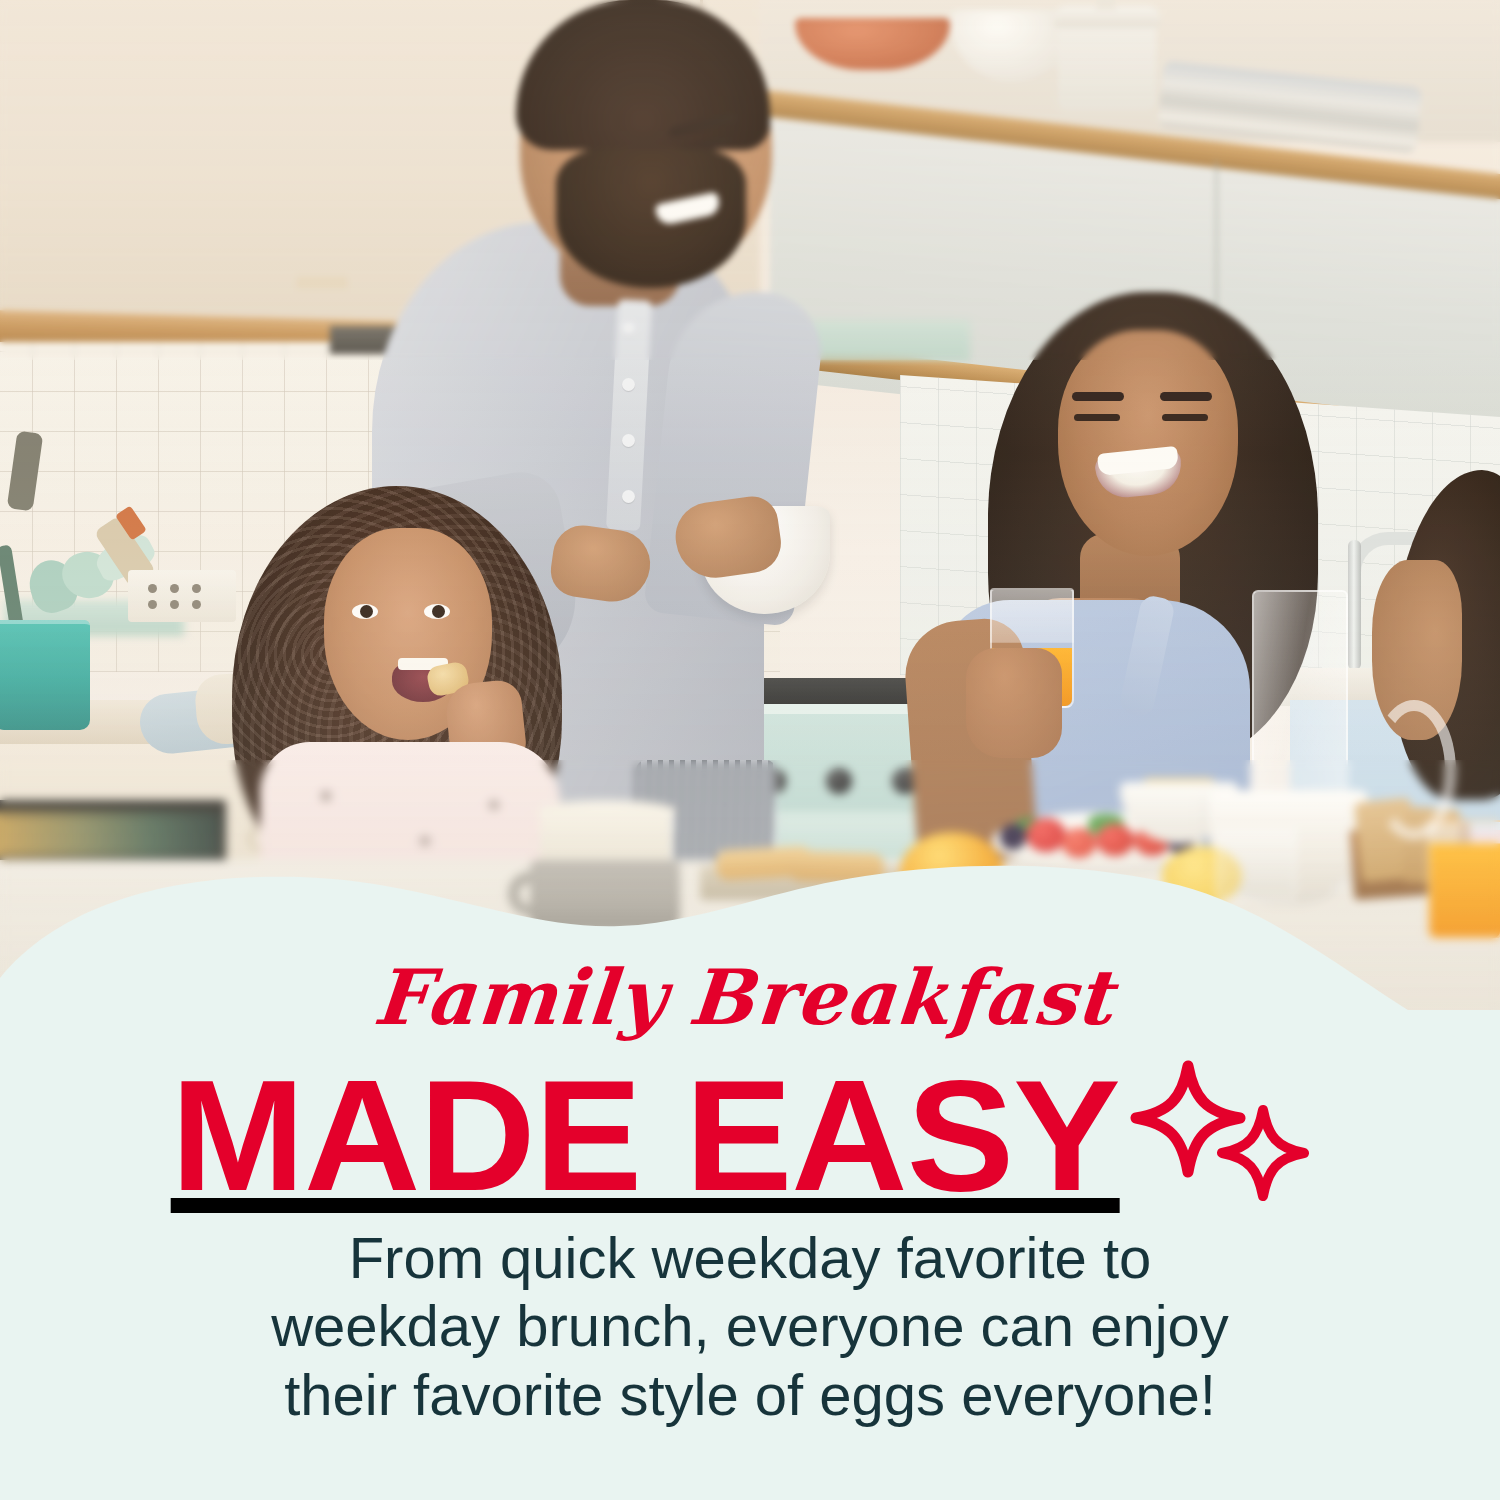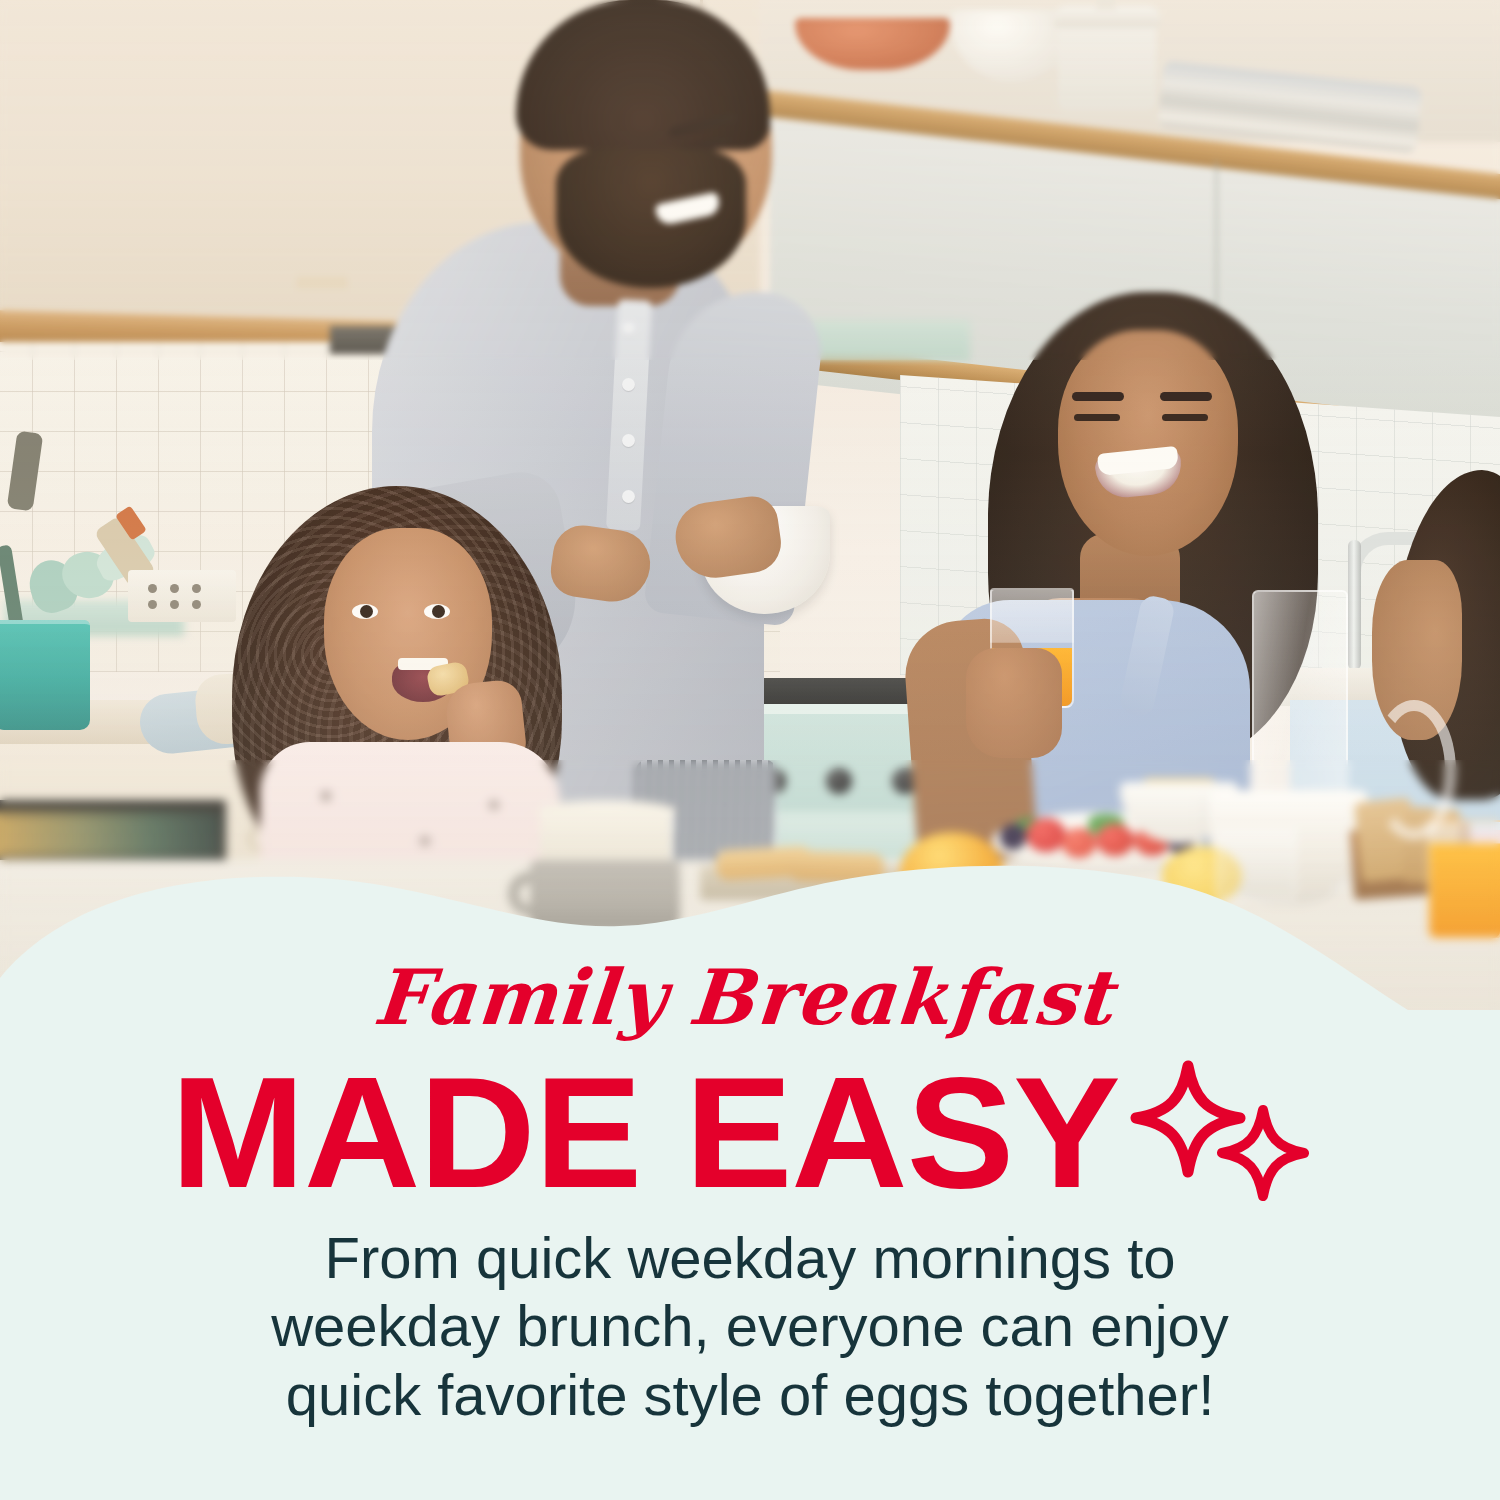--- a/index.html
+++ b/index.html
@@ -336,22 +336,22 @@
     font-weight:700;
     font-size:76px;
     line-height:1;
     color:#E4002B;
     letter-spacing:1px;
     transform:skewX(-8deg);
     display:block;
   }
 
   .headline-row {
-    display:flex; align-items:center; justify-content:center;
-    gap:13px; margin-top:22px;
+    display:flex; align-items:flex-end; justify-content:center;
+    gap:13px; margin-top:22px;text-decoration:underline;
   }
   .headline {
     font-family:"Liberation Sans Narrow","Liberation Sans", sans-serif;
     font-weight:700;
     font-size:158px;
     line-height:.92;
     color:#E4002B;
     letter-spacing:-1px;
     transform:scaleX(1.02);
     white-space:nowrap;
@@ -554,19 +554,19 @@
     <div class="headline-row">
       <div class="headline">MADE EASY</div>
 
       <svg class="sparkles" viewBox="0 0 190 150">
         <path d="M58 8 C64 40 76 54 110 60 C76 66 64 80 58 114 C52 80 40 66 6 60 C40 54 52 40 58 8 Z" fill="none" stroke="#E4002B" stroke-width="11" stroke-linejoin="round"></path>
         <path d="M133 52 C138 78 147 90 174 95 C147 100 138 112 133 138 C128 112 119 100 92 95 C119 90 128 78 133 52 Z" fill="none" stroke="#E4002B" stroke-width="10" stroke-linejoin="round"></path>
       </svg>
     </div>
 
     <div class="body-copy">
-      <span>From quick weekday mornings to</span>
+      <span>From quick weekday favorite to</span>
       <span>weekday brunch, everyone can enjoy</span>
-      <span>quick favorite style of eggs together!</span>
+      <span>their favorite style of eggs everyone!</span>
     </div>
   </div>
 
 </div>
 
 </body></html>

